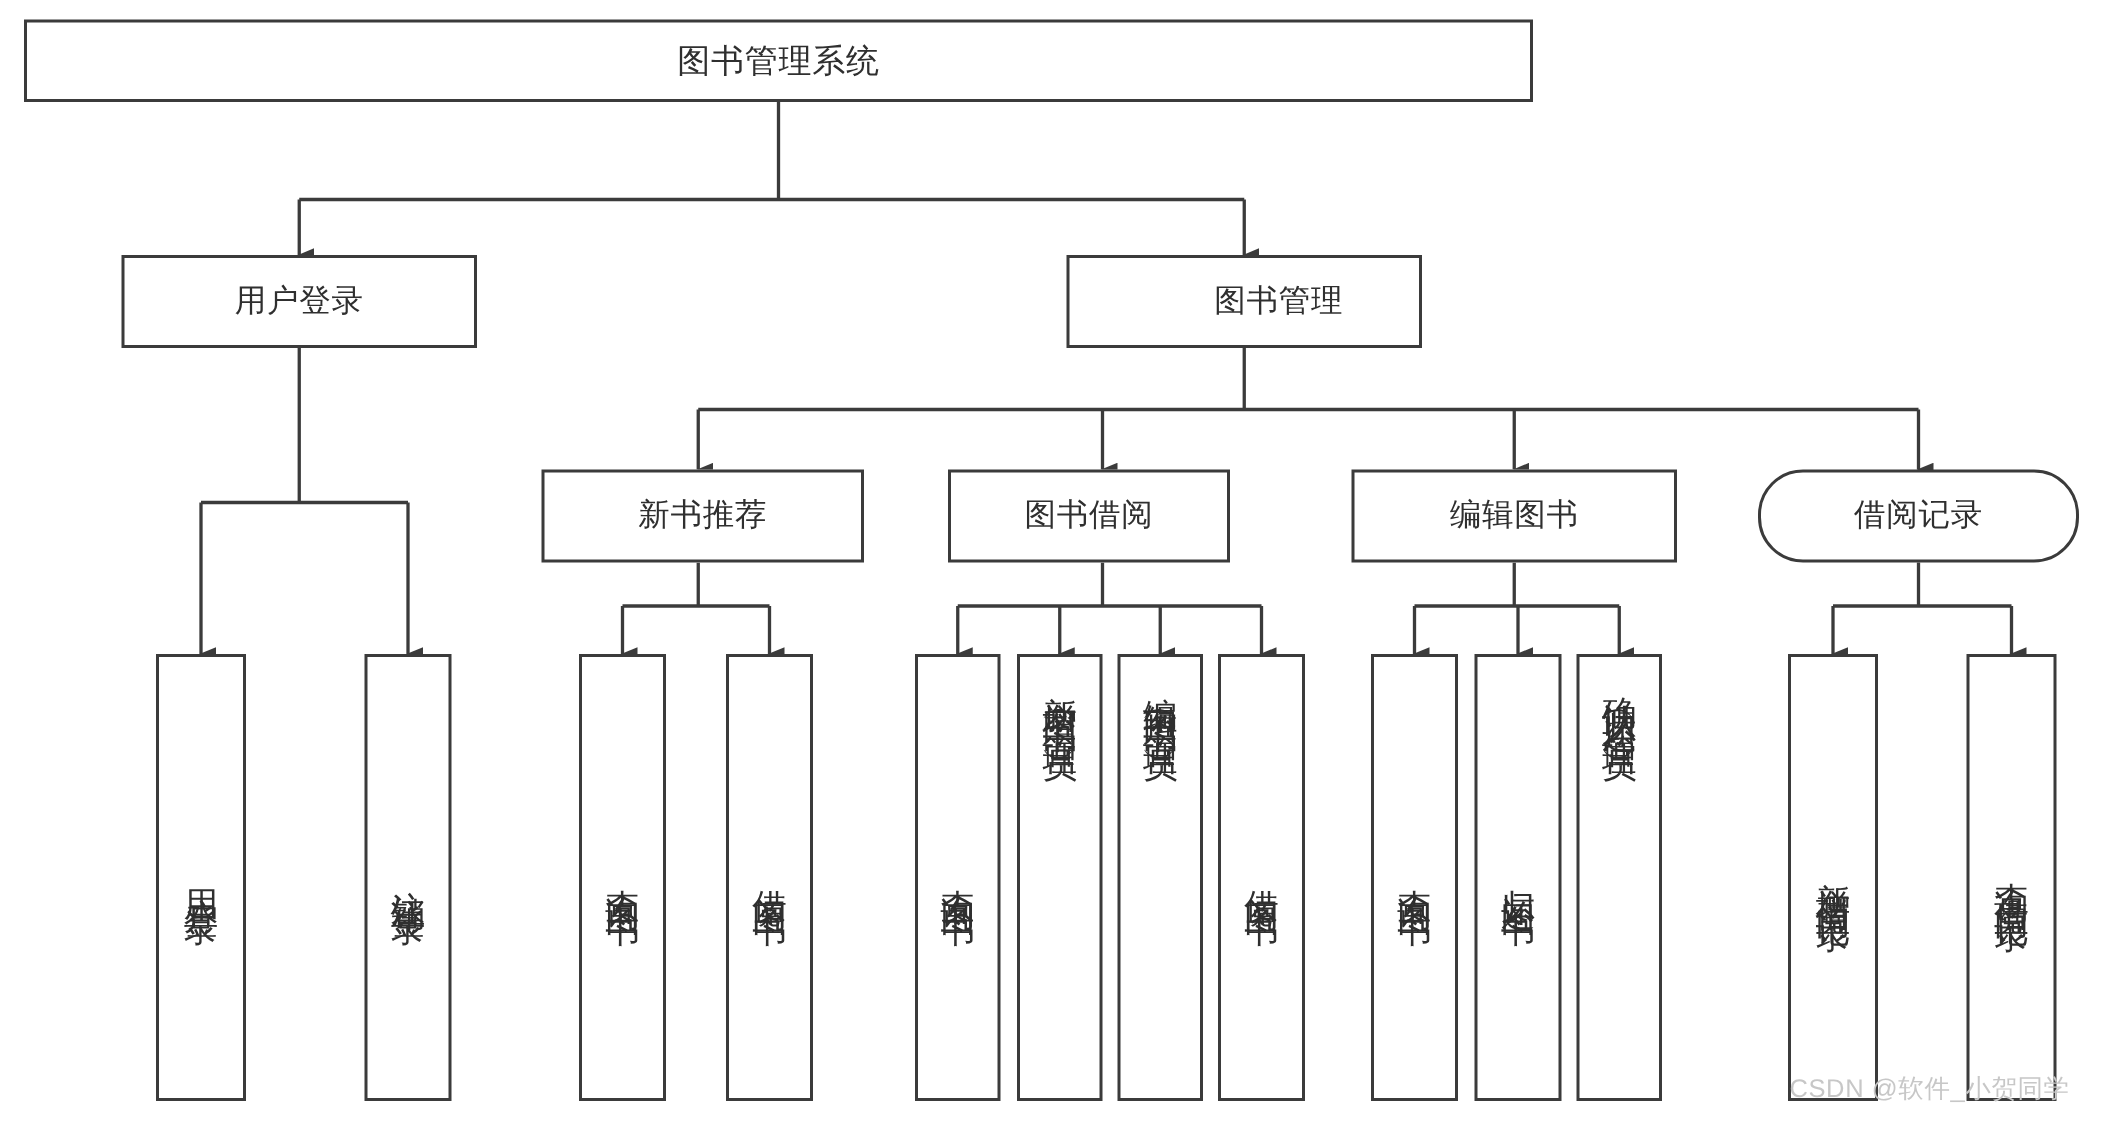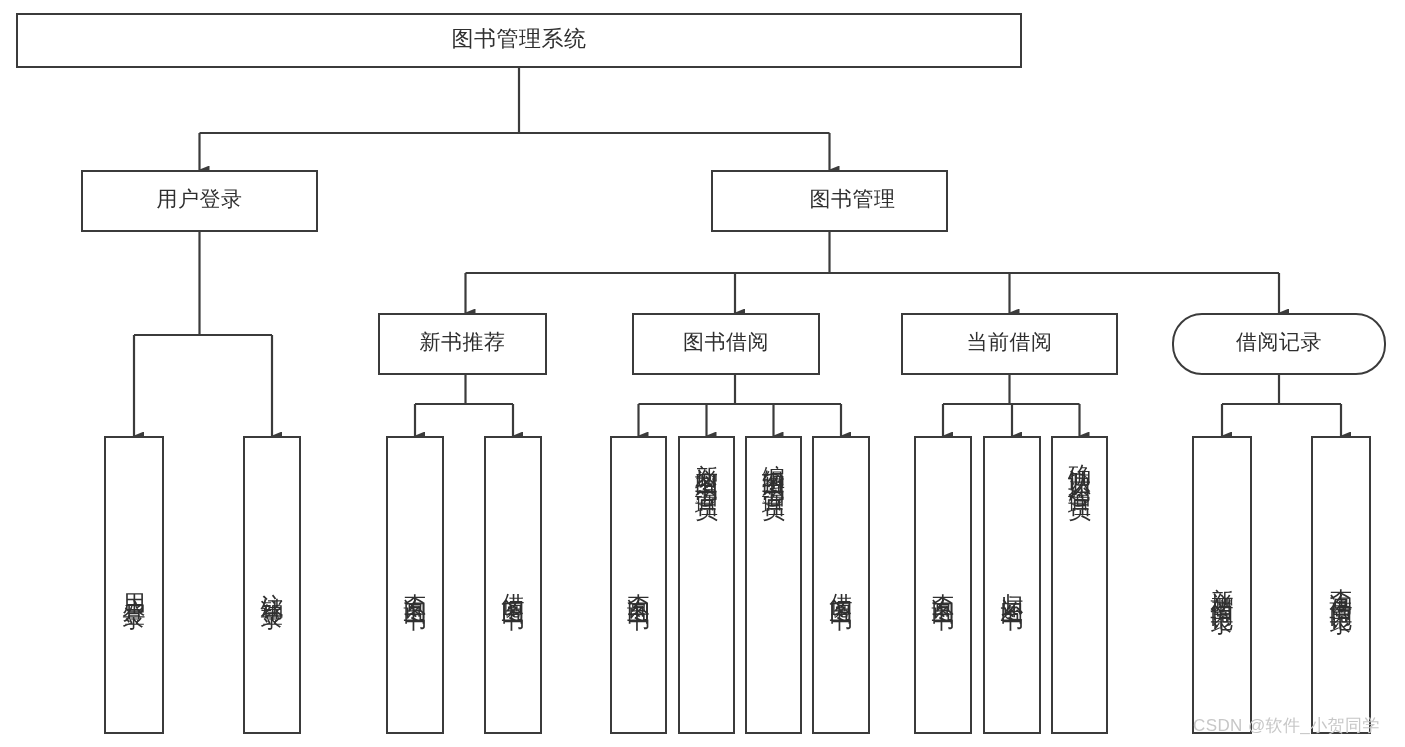--- a/index.html
+++ b/index.html
@@ -43,21 +43,20 @@
     color: #2f2f2f;
     line-height: 1.06;
     white-space: nowrap;
     text-align: center;
   }
   
   .node.horiz .label {
     writing-mode: horizontal-tb;
     font-size: 21px;
     letter-spacing: 0.5px;
-    font-family: Liberation Mono, monospace;
   }
   .node.root .label {
     font-size: 22px;
   }
   
   .node.vert {
     align-items: flex-start;
     padding-top: 8px;
   }
   .node.vert .label {
@@ -130,28 +129,28 @@
   <div id="node-layer">
       <div class="node horiz root" style="left: 16px; top: 13px; width: 1006px; height: 55px;">
         <span class="label">图书管理系统</span>
       </div>
       <div class="node horiz" style="left: 81px; top: 170px; width: 237px; height: 62px;">
         <span class="label">用户登录</span>
       </div>
       <div class="node horiz" style="left: 711px; top: 170px; width: 237px; height: 62px; padding-left: 46px;">
         <span class="label">图书管理</span>
       </div>
-      <div class="node horiz" style="left: 378px; top: 313px; width: 169px; height: 62px;">
+      <div class="node horiz" style="left: 361px; top: 313px; width: 215px; height: 62px;">
         <span class="label">新书推荐</span>
       </div>
       <div class="node horiz" style="left: 632px; top: 313px; width: 188px; height: 62px;">
         <span class="label">图书借阅</span>
       </div>
       <div class="node horiz" style="left: 901px; top: 313px; width: 217px; height: 62px;">
-        <span class="label">当前借阅</span>
+        <span class="label">编辑图书</span>
       </div>
       <div class="node horiz" style="left: 1172px; top: 313px; width: 214px; height: 62px; border-radius: 30px;">
         <span class="label">借阅记录</span>
       </div>
       <div class="node vert centered" style="left: 104px; top: 436px; width: 60px; height: 298px;">
         <span class="label">用户登录</span>
       </div>
       <div class="node vert centered" style="left: 243px; top: 436px; width: 58px; height: 298px;">
         <span class="label">注销登录</span>
       </div>

